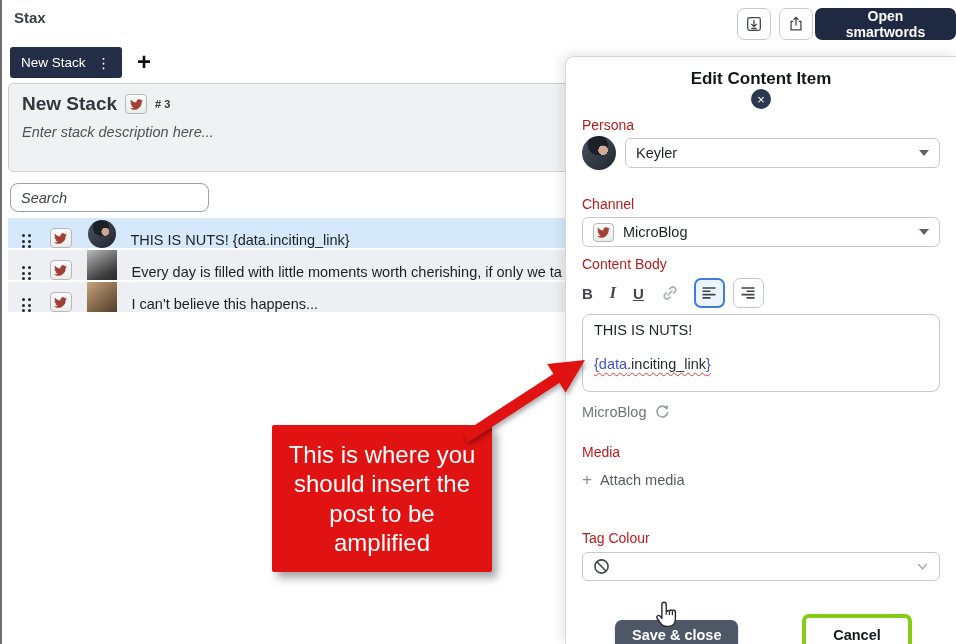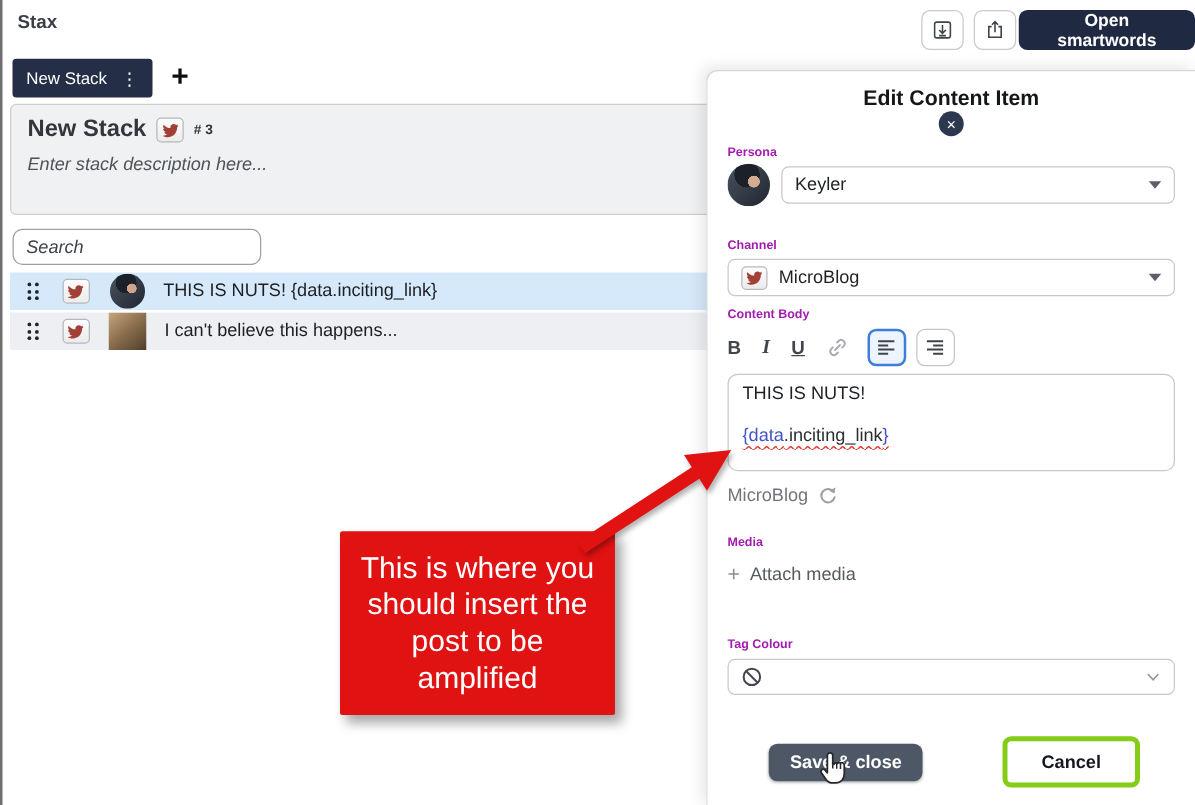--- a/index.html
+++ b/index.html
@@ -61,21 +61,21 @@
   
   .search-box {
     position: absolute; left: 10px; top: 183px; width: 199px; height: 29px;
     border: 1px solid #9aa0a6; border-radius: 8px; padding: 0 10px;
     font-family: "Liberation Sans", sans-serif; font-size: 14.5px; color: #222; z-index: 1;
   }
   .search-box::placeholder { font-style: italic; color: #3f444a; opacity: 1; }
 
   
   .rows { position: absolute; left: 8px; top: 218px; width: 940px; z-index: 1; }
-  .row { height: 30px; margin-bottom: 2px; background: #edeff2; display: flex; align-items: center; overflow: hidden; white-space: nowrap; }
+  .row { height: 30px; margin-bottom: 2px; background: #edeff2; display: flex; align-items: flex-end; overflow: hidden; white-space: nowrap; }
   .row.selected { background: #d6e9fa; }
   .drag-handle { margin-left: 14px; display: grid; grid-template-columns: 3px 3px; grid-auto-rows: 3px; gap: 2.5px; flex: none; cursor: grab; }
   .drag-handle i { width: 3px; height: 3px; background: #212428; border-radius: 50%; }
   .row .tw-badge { margin-left: 19px; cursor: pointer; }
   .avatar { flex: none; }
   .avatar.round { width: 28px; height: 28px; border-radius: 50%; margin-left: 16px;
     background: radial-gradient(circle at 62% 42%, #cfa58f 0 16%, rgba(0,0,0,0) 17%),
                 radial-gradient(circle at 46% 26%, #1b2029 0 32%, rgba(0,0,0,0) 33%),
                 linear-gradient(135deg, #4a5363, #20262f); }
   .avatar.sq { width: 30px; height: 30px; margin-left: 15px; }
@@ -89,21 +89,21 @@
     background: #fff; border-left: 1px solid #d5d8db; border-top: 1px solid #d5d8db;
     border-top-left-radius: 9px; box-shadow: -3px -2px 12px rgba(0,0,0,.10);
     padding: 12px 16px 0 16px; z-index: 5;
   }
   .panel-header { display: flex; align-items: center; justify-content: space-between; flex-direction: column; }
   .panel-title { font-size: 17px; font-weight: bold; color: #14171a; }
   .close-btn {
     width: 20px; height: 20px; border-radius: 50%; border: none; background: #2c3850;
     color: #fff; font-size: 13px; line-height: 1; display: flex; align-items: center; justify-content: center; cursor: pointer;
   }
-  .field-label { font-size: 10px; font-weight: bold; color: #a21caf; }
+  .field-label { font-size: 14px; font-weight: normal; color: #b91c1c; }
   .lbl-persona { margin-top: 8px; }
   .persona-row { margin-top: 3px; display: flex; align-items: center; }
   .persona-avatar { width: 34px; height: 34px; border-radius: 50%; flex: none;
     background: radial-gradient(circle at 62% 42%, #d3ab93 0 16%, rgba(0,0,0,0) 17%),
                 radial-gradient(circle at 46% 26%, #1b2029 0 32%, rgba(0,0,0,0) 33%),
                 linear-gradient(135deg, #4a5363, #20262f); }
   .select {
     height: 30px; border: 1px solid #c6c9cc; border-radius: 6px; background: #fff;
     display: flex; align-items: center; padding: 0 10px; font-size: 14.5px; color: #1e2124; cursor: pointer;
   }
@@ -233,20 +233,37 @@
         <i></i>
         <i></i>
       </span>
     <span class="tw-badge">
         <svg>
           <use href="#tw-bird"></use>
         </svg>
       </span>
     <span class="avatar round"></span>
     <span class="row-text">THIS IS NUTS! {data.inciting_link}</span>
+  </div>
+  <div class="row">
+    <span class="drag-handle">
+        <i></i>
+        <i></i>
+        <i></i>
+        <i></i>
+        <i></i>
+        <i></i>
+      </span>
+    <span class="tw-badge">
+        <svg>
+          <use href="#tw-bird"></use>
+        </svg>
+      </span>
+    <span class="avatar sq gray"></span>
+    <span class="row-text">Every day is filled with little moments worth cherishing, if only we ta</span>
   </div>
   <div class="row">
     <span class="drag-handle">
         <i></i>
         <i></i>
         <i></i>
         <i></i>
         <i></i>
         <i></i>
       </span>

